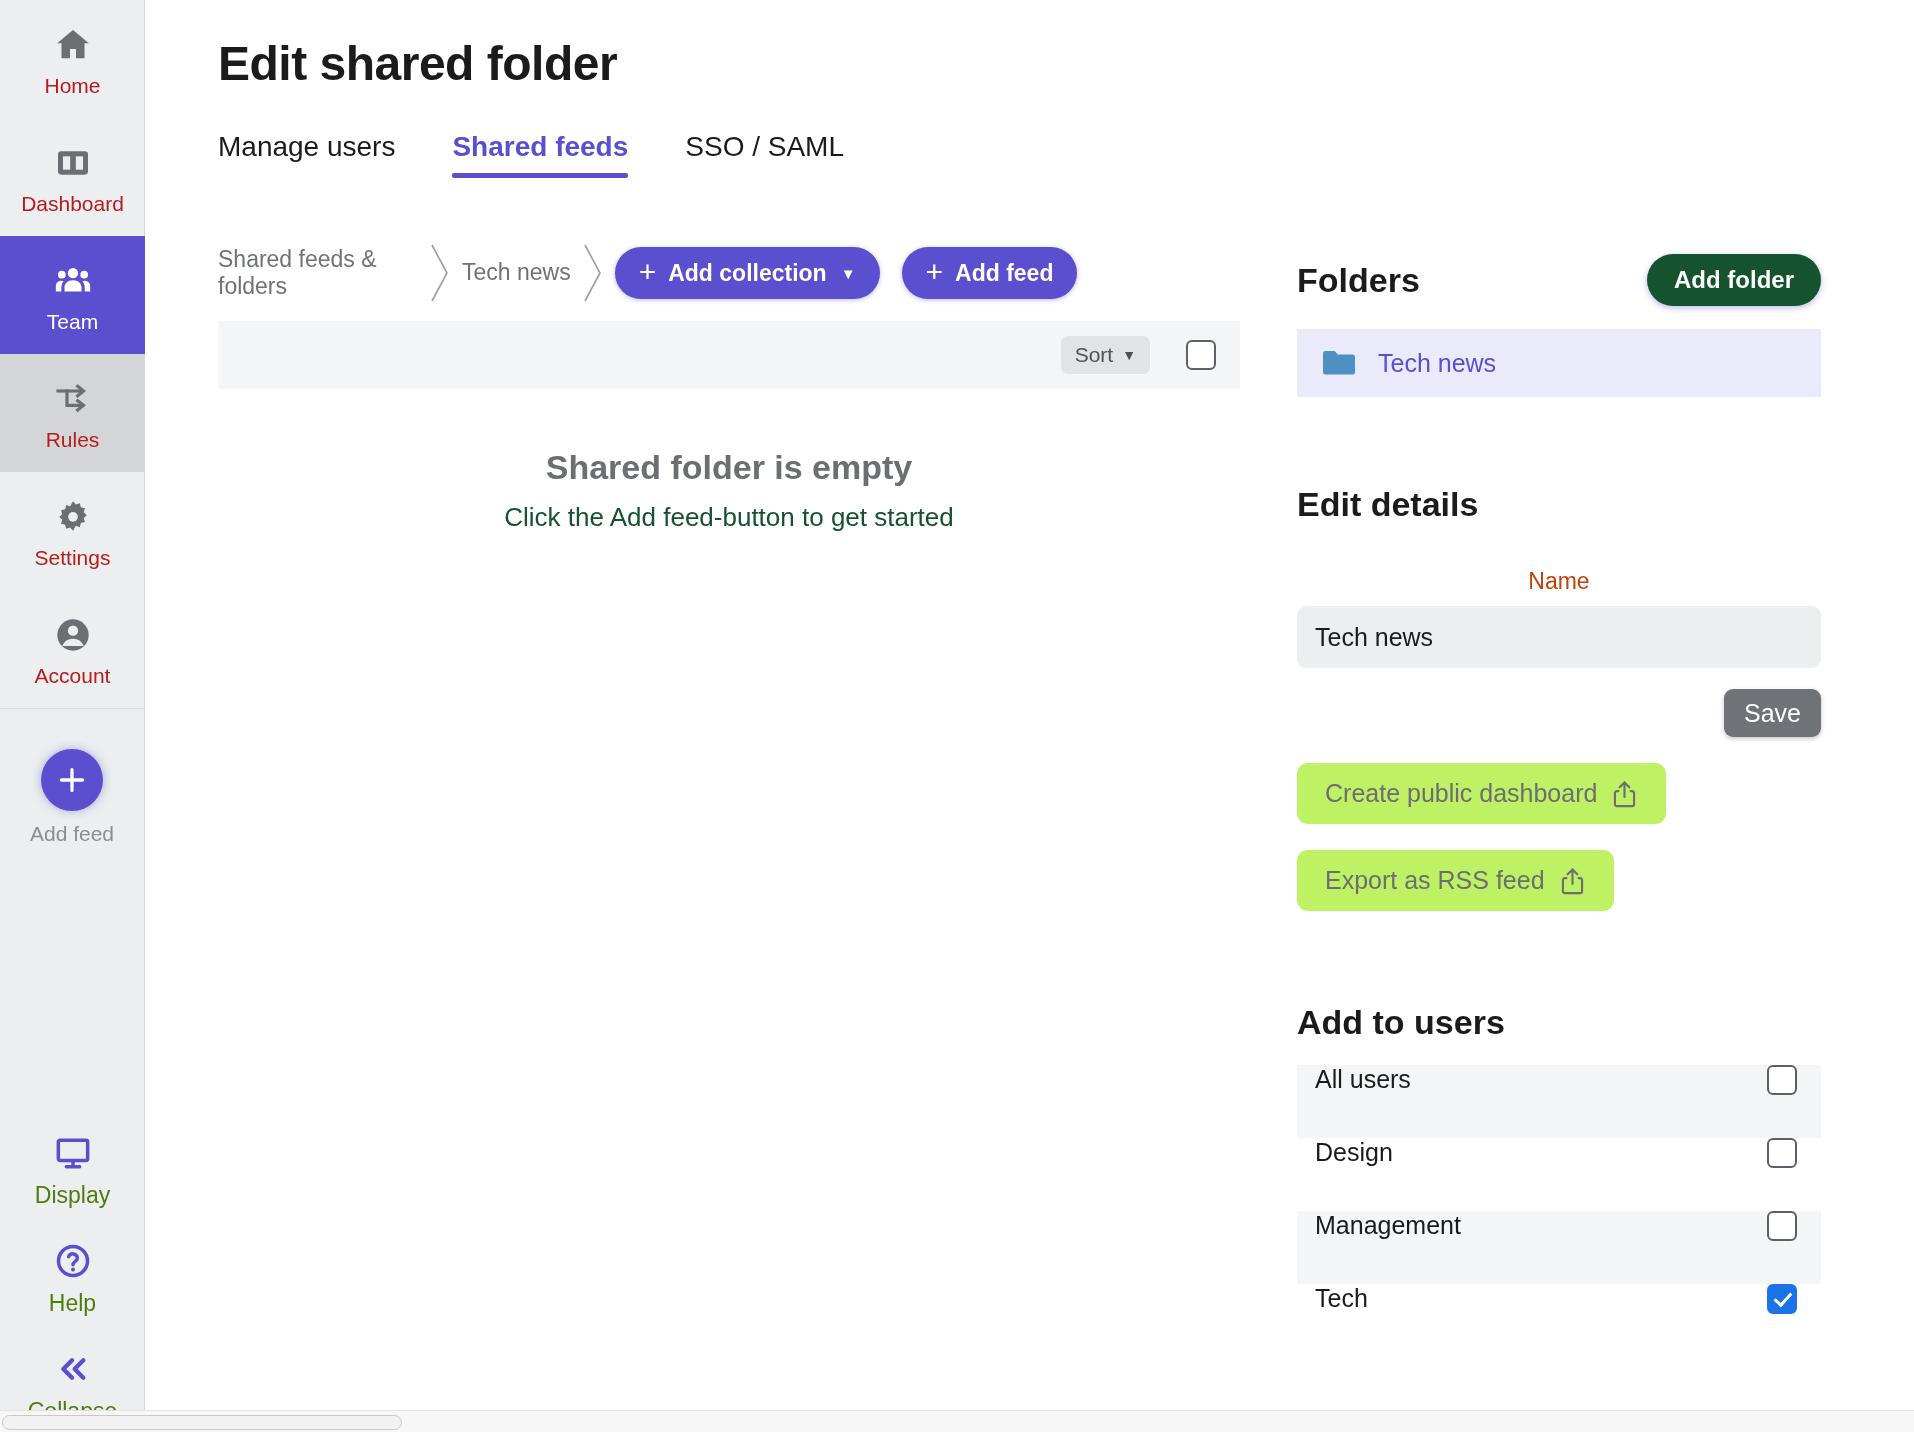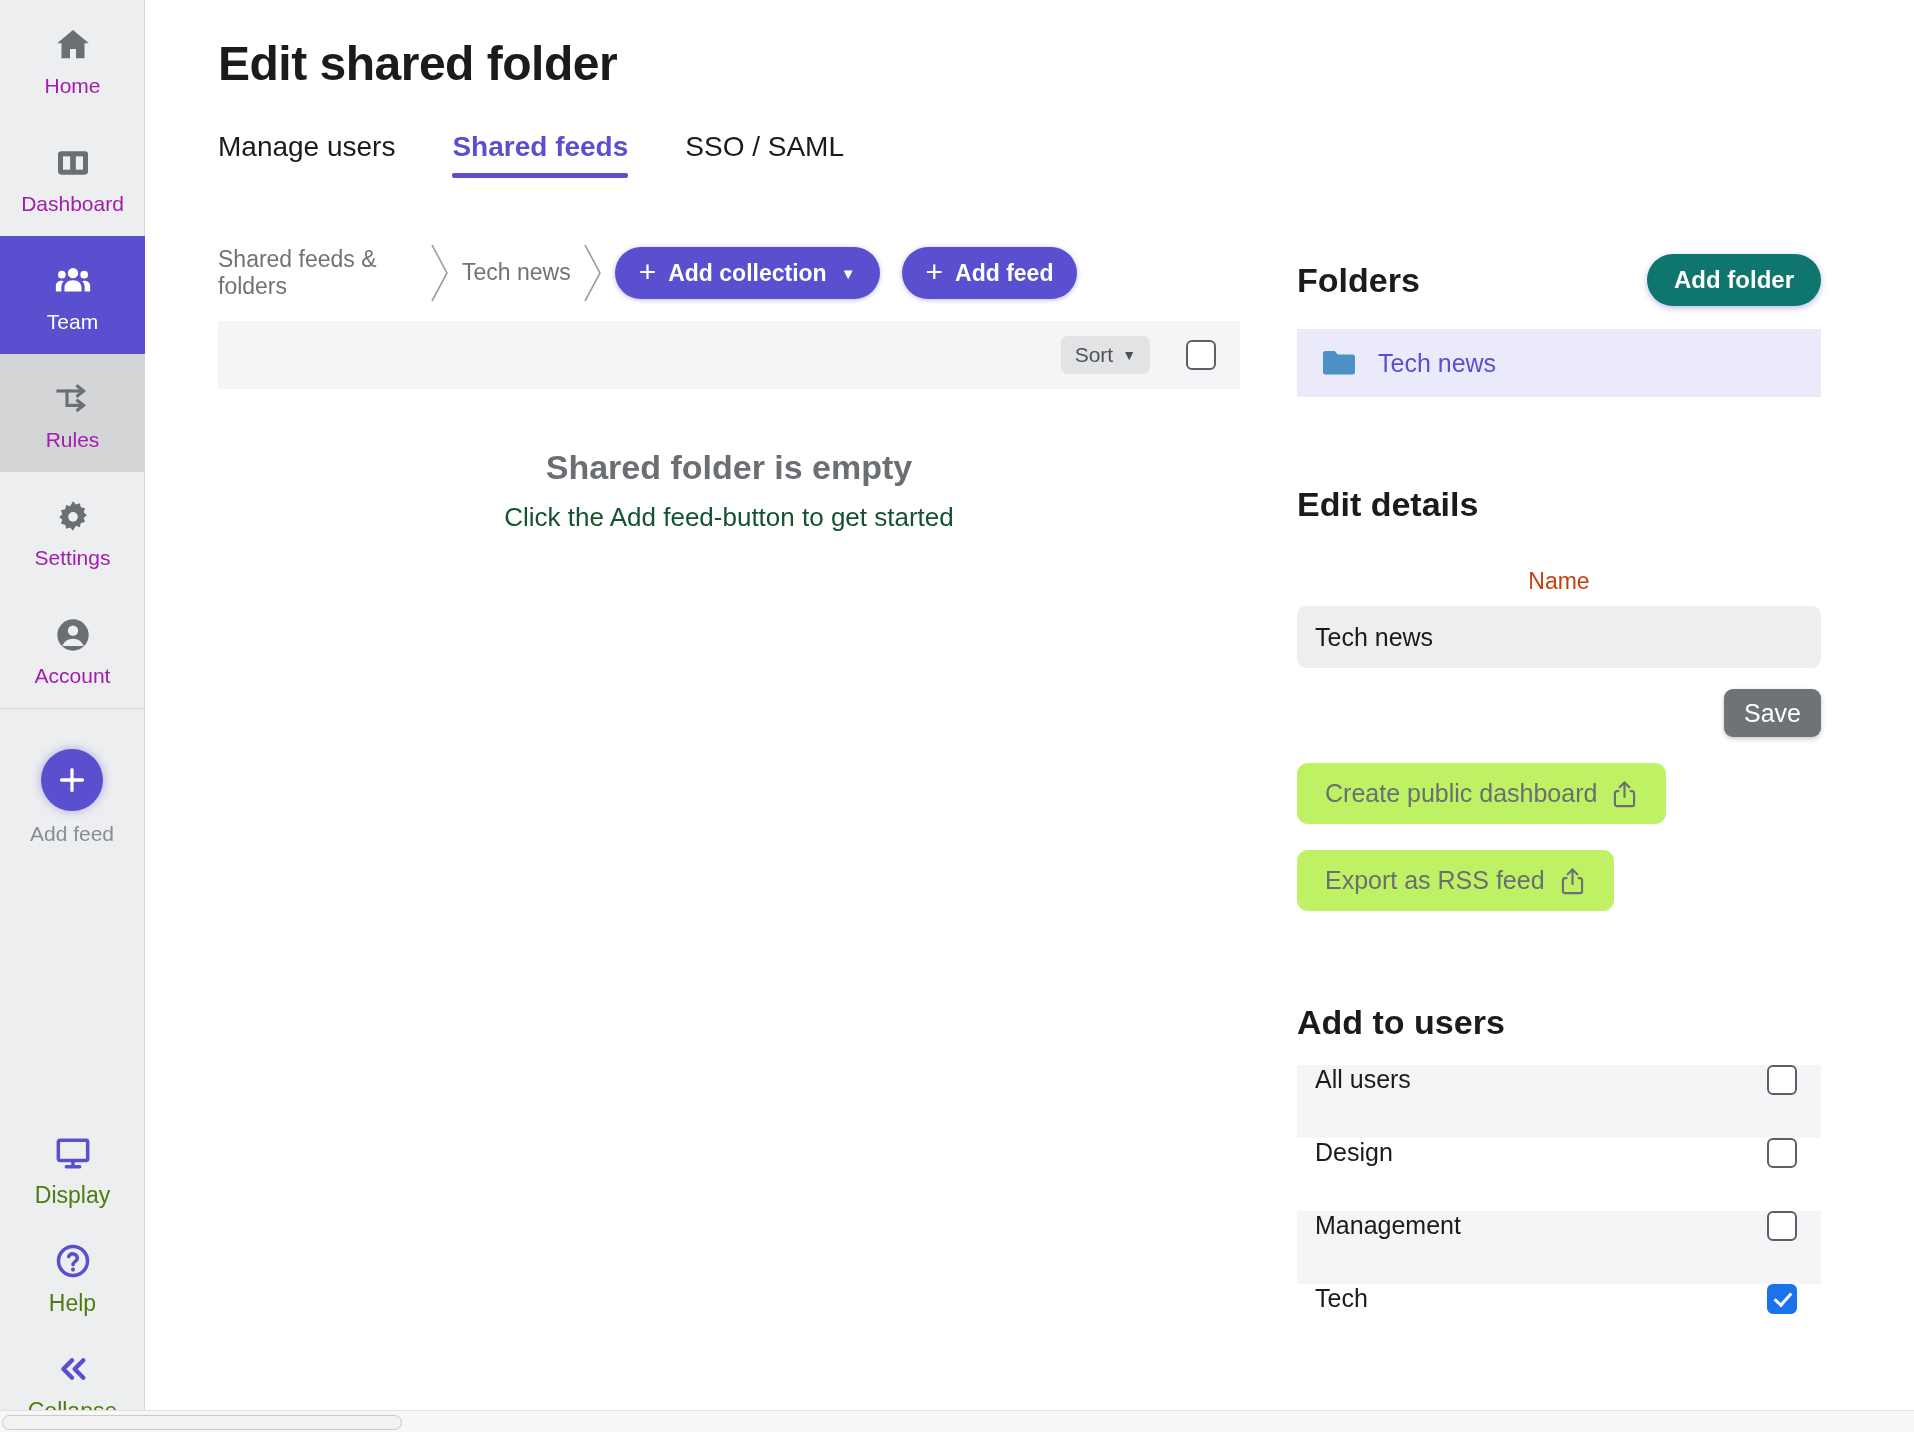--- a/index.html
+++ b/index.html
@@ -23,21 +23,21 @@
   .nav-item {
     width: 145px;
     display: flex; flex-direction: column;
     align-items: center; justify-content: center;
     padding: 14px 0 12px 0;
     cursor: pointer;
     min-height: 118px;
   }
   .nav-item .nav-label {
     font-size: 21px;
-    color: #a21caf;
+    color: #b91c1c;
     margin-top: 10px;
     line-height: 1;
   }
   .nav-item.active { background: #5a4fcf; }
   .nav-item.active .nav-label { color: #ffffff; }
   .nav-item.hovered { background: #d4d5d7; }
   .nav-icon { width: 40px; height: 40px; display: block; }
   .nav-icon svg { display: block; width: 40px; height: 40px; }
 
   .sidebar-sep {
@@ -175,21 +175,21 @@
   .empty-title { font-size: 34px; font-weight: bold; color: #6b6e72; }
   .empty-sub { font-size: 26px; color: #14532d; margin-top: 15px; }
 
   
   .rp-head {
     display: flex; align-items: center; justify-content: space-between;
     margin-top: 19px;
   }
   .rp-title { font-size: 34px; font-weight: bold; color: #1b1b1b; }
   .btn-addfolder {
-    background: #0f766e; color: #fff; border: none;
+    background: #14532d; color: #fff; border: none;
     border-radius: 26px; height: 52px; padding: 0 27px;
     font-size: 24px; font-weight: bold;
     font-family: "Liberation Sans", sans-serif;
     cursor: pointer;
     box-shadow: 0 2px 6px rgba(90,79,207,0.4);
   }
   .folder-row {
     margin-top: 23px;
     height: 68px; background: #ebeafa;
     display: flex; align-items: center; gap: 22px;

